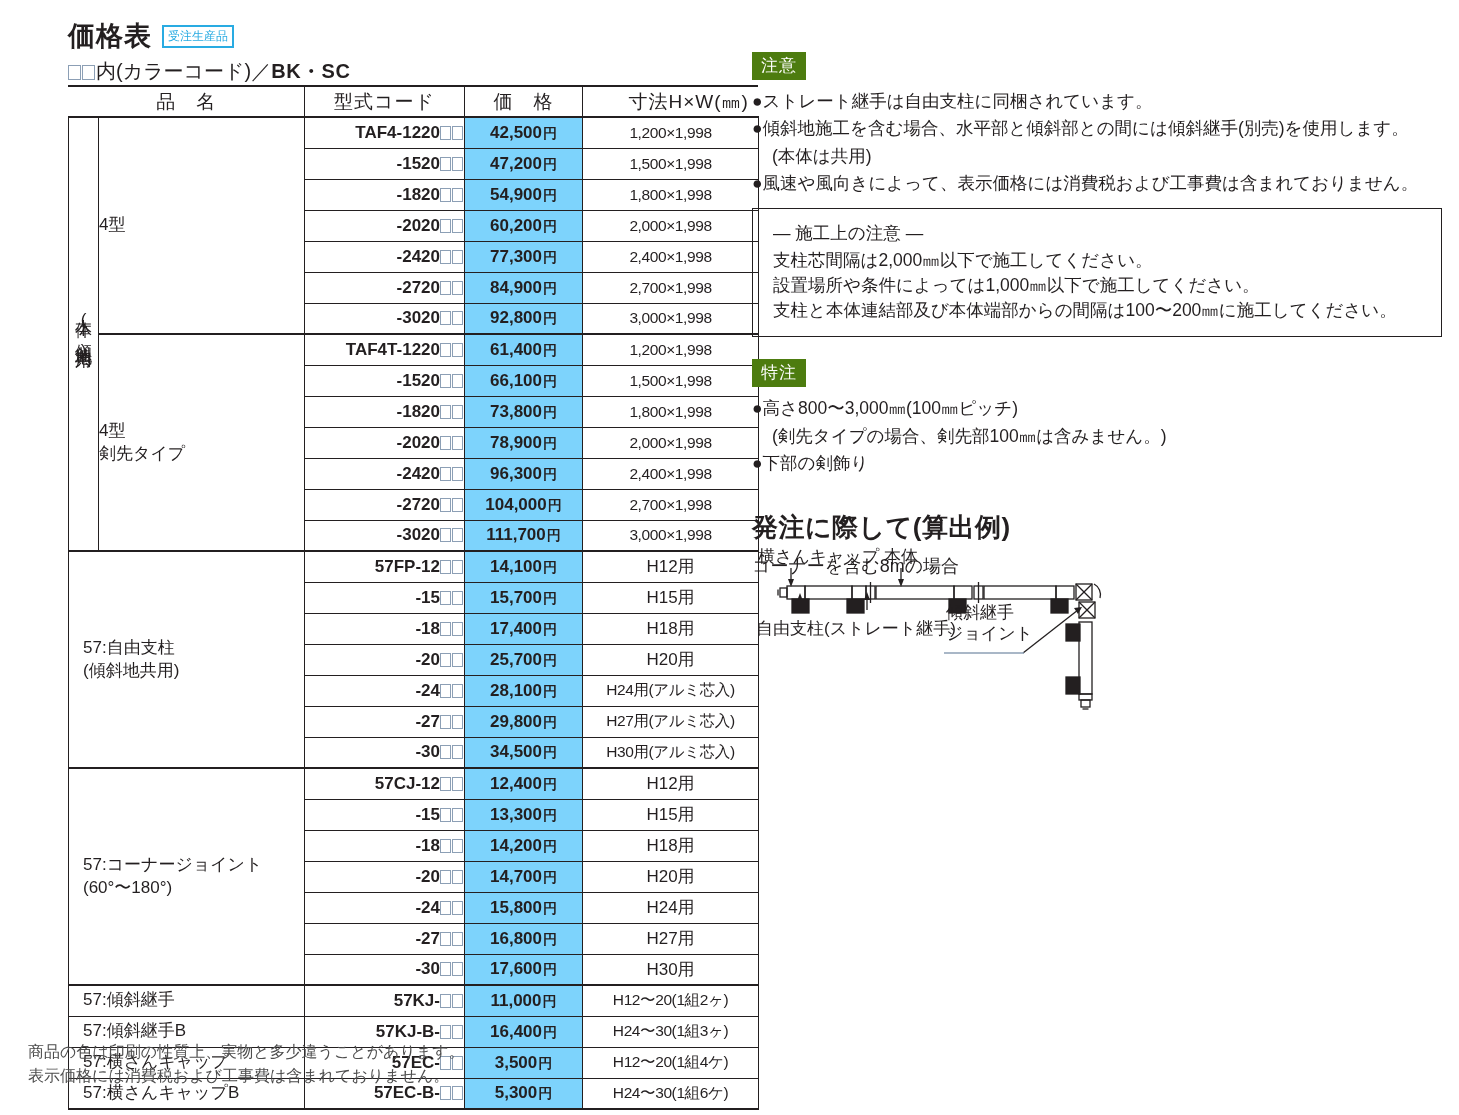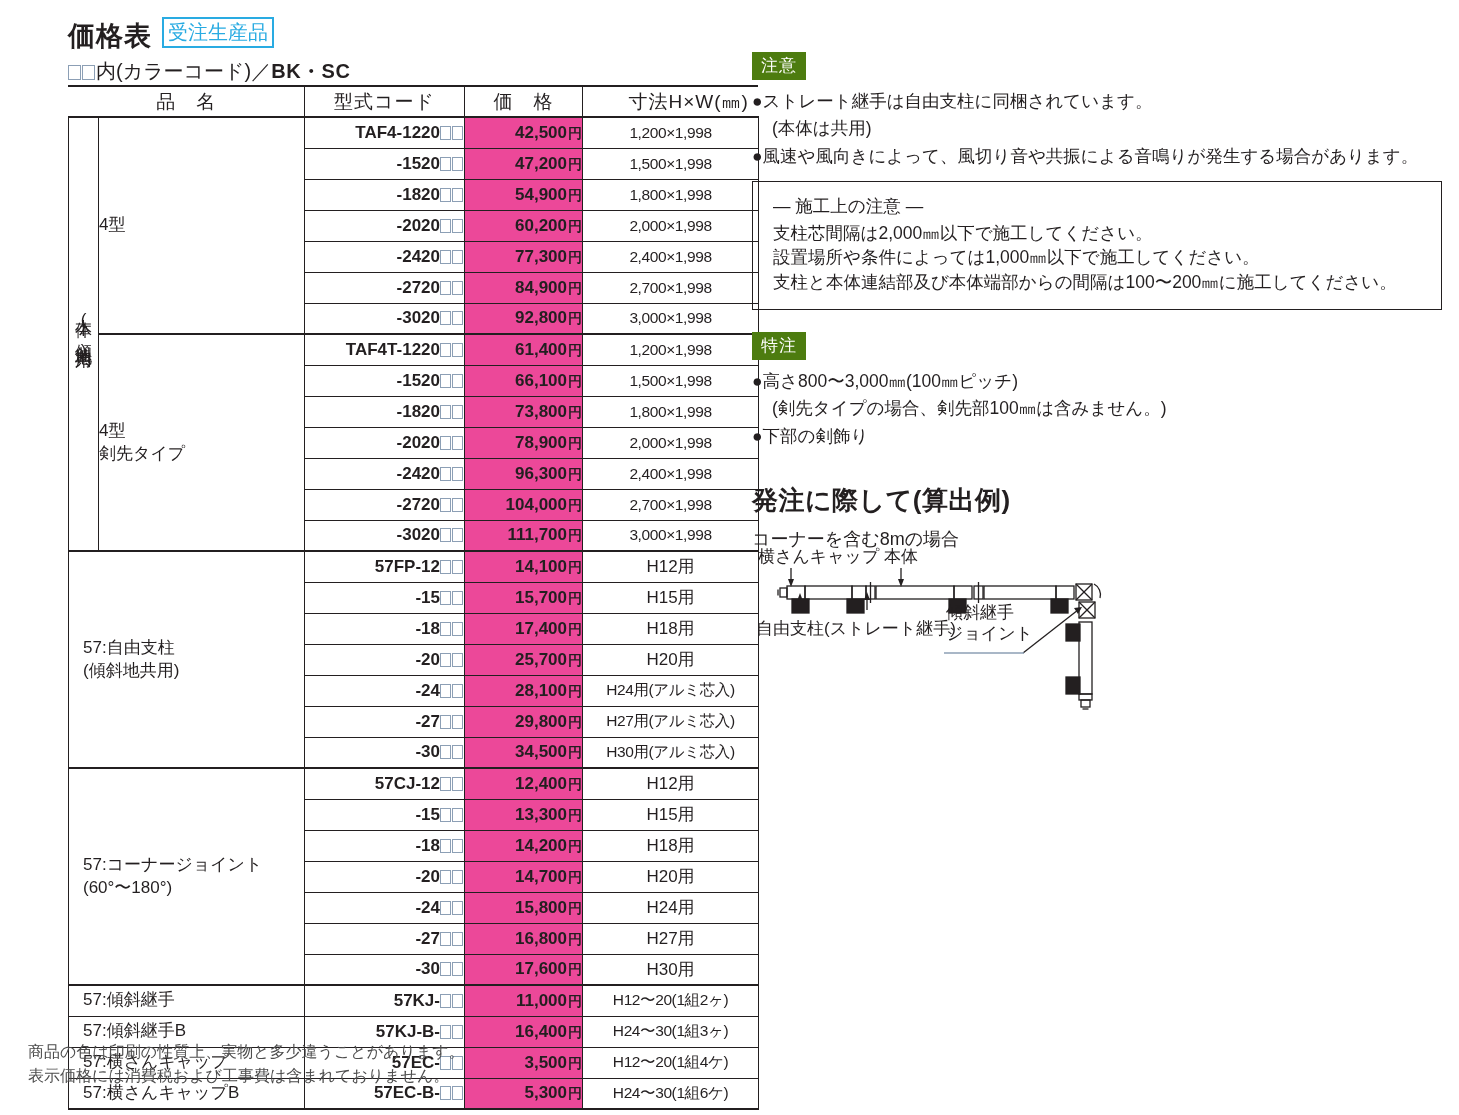--- a/index.html
+++ b/index.html
@@ -34,21 +34,21 @@
   #page-title {
     font-size: 27px;
     font-weight: bold;
     letter-spacing: 1px;
     line-height: 1;
     color: #231f20;
   }
   #made-to-order-badge {
     border: 2px solid #29abe2;
     color: #29abe2;
-    font-size: 20px;
+    font-size: 12px;
     line-height: 1;
     padding: 3px 4px 4px 4px;
     letter-spacing: 0px;
     white-space: nowrap;
     margin-bottom: 2px;
   }
 
   #colorcode-line {
     margin-top: 10px;
     font-size: 20px;
@@ -131,25 +131,25 @@
 
   td.code-cell {
     text-align: right;
     padding-right: 8px;
     font-weight: bold;
     font-size: 19px;
     letter-spacing: 0px;
     white-space: nowrap;
   }
   td.price-cell {
-    text-align: right;
+    text-align: center;
     padding-right: 6px;
     font-weight: bold;
     font-size: 19px;
-    background: #ec4899;
+    background: #7dd3fc;
     white-space: nowrap;
   }
   td.price-cell .yen {
     font-size: 14px;
     font-weight: bold;
     margin-left: 1px;
   }
   td.dim-cell {
     text-align: center;
     font-size: 17px;
@@ -467,22 +467,23 @@
 <div id="footnotes">
   <div>商品の色は印刷の性質上、実物と多少違うことがあります。</div>
   <div>表示価格には消費税および工事費は含まれておりません。</div>
 </div>
 
 <div id="right-col">
 
   <div class="sec-badge">注意</div>
   <ul class="bullets">
     <li>●ストレート継手は自由支柱に同梱されています。</li>
+    <li>●傾斜地施工を含む場合、水平部と傾斜部との間には傾斜継手(別売)を使用します。</li>
     <li class="sub">(本体は共用)</li>
-    <li>●風速や風向きによって、風切り音や共振による音鳴りが発生する場合があります。</li>
+    <li>●風速や風向きによって、表示価格には消費税および工事費は含まれておりません。</li>
   </ul>
 
   <div id="construction-box">
     <div class="cb-title">― 施工上の注意 ―</div>
     <div>支柱芯間隔は2,000㎜以下で施工してください。</div>
     <div>設置場所や条件によっては1,000㎜以下で施工してください。</div>
     <div>支柱と本体連結部及び本体端部からの間隔は100〜200㎜に施工してください。</div>
   </div>
 
   <div id="tokucyu-badge-wrap">

